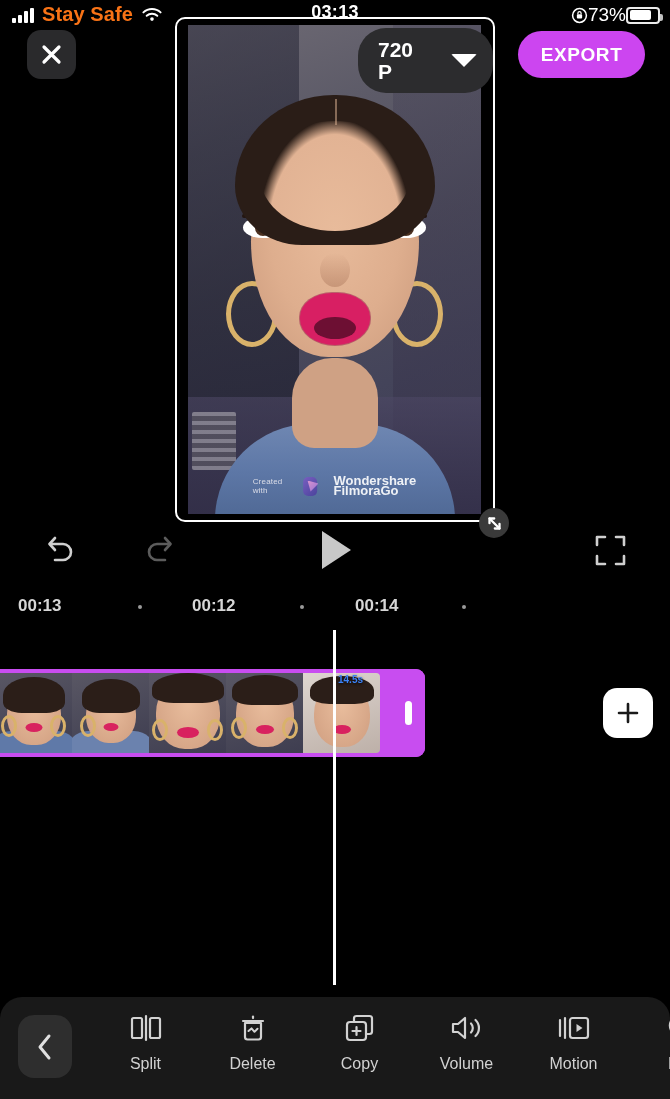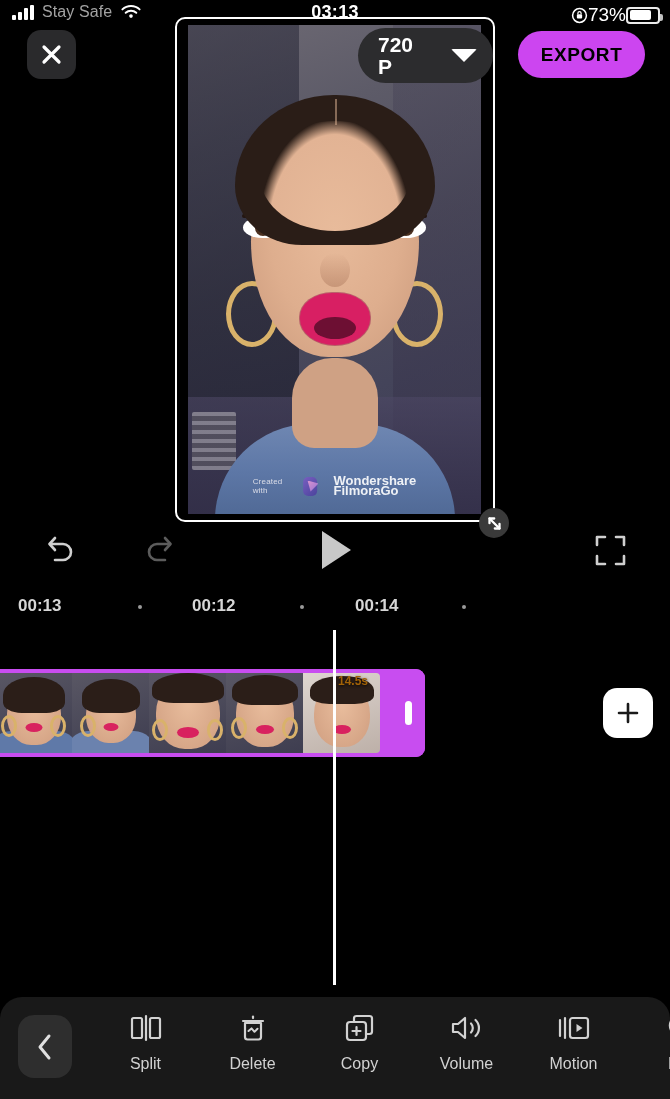--- a/index.html
+++ b/index.html
@@ -13,21 +13,21 @@
 
   
   .statusbar{ position:absolute; top:0; left:0; width:670px; height:34px; z-index:40; }
   .sb-left{ position:absolute; left:12px; top:3px; display:flex; align-items:center; gap:8px; }
   .signal{ display:flex; align-items:flex-end; gap:2px; height:16px; }
   .signal i{ display:block; width:4px; background:#fff; border-radius:1px; }
   .signal i:nth-child(1){ height:5px; }
   .signal i:nth-child(2){ height:8px; }
   .signal i:nth-child(3){ height:12px; }
   .signal i:nth-child(4){ height:15px; background:#fff; }
-  .carrier{ font-size:16px; font-weight:400; letter-spacing:.1px; color:#a3a3a3; }
+  .carrier{ font-size:20px; font-weight:700; letter-spacing:.1px; color:#f97316; }
   .wifi{ width:22px; height:16px; position:relative; }
   .sb-time{
     position:absolute; left:0; right:0; top:2px; text-align:center;
     font-size:18px; font-weight:bold; letter-spacing:.3px;
   }
   .sb-right{ position:absolute; right:10px; top:4px; display:flex; align-items:center; }
   .rotlock{ width:17px; height:17px; }
   .batt-pct{ font-size:19px; font-weight:500; }
   .batt{ width:34px; height:17px; border:2px solid rgba(255,255,255,.92); border-radius:4px; position:relative; }
   .batt::after{ content:""; position:absolute; right:-5px; top:5px; width:3px; height:7px;
@@ -116,32 +116,32 @@
     background:rgba(228,228,235,.92); display:flex; align-items:center; justify-content:center; z-index:9;
   }
   .wm-close svg{ width:13px; height:13px; }
   .resize-handle{
     position:absolute; left:479px; top:508px; width:30px; height:30px; border-radius:50%;
     background:#3a3a3a; display:flex; align-items:center; justify-content:center; z-index:9;
   }
 
   
   .res-pill{
-    position:absolute; left:358px; top:28px; width:135px; height:55px;
+    position:absolute; left:358px; top:28px; width:135px; height:65px;
     background:#2c2c2e; border-radius:28px; z-index:30;
     display:flex; align-items:center; justify-content:space-between; padding:0 16px 0 20px;
   }
   .res-label{ font-size:21px; font-weight:bold; line-height:22px; }
   .res-label span{ display:block; }
   .caret{ width:0; height:0; border-left:13px solid transparent; border-right:13px solid transparent;
     border-top:13px solid #fff; border-radius:2px; }
   .export-btn{
     position:absolute; right:25px; top:31px; width:127px; height:47px; border-radius:24px;
     background:#cc45f0; display:flex; align-items:center; justify-content:center;
-    font-size:19px; font-weight:bold; letter-spacing:.6px; color:#000000; z-index:30; border:none;
+    font-size:19px; font-weight:bold; letter-spacing:.6px; color:#ffffff; z-index:30; border:none;
     font-family:"Liberation Sans", sans-serif;
   }
   .close-btn{
     position:absolute; left:27px; top:30px; width:49px; height:49px; border-radius:14px;
     background:#2a2a2c; display:flex; align-items:center; justify-content:center; z-index:30;
   }
 
   
   .ctrl-row{ position:absolute; left:0; top:524px; width:670px; height:52px; z-index:20; }
   .ctrl{ position:absolute; top:0; width:52px; height:52px; display:flex; align-items:center; justify-content:center; }
@@ -166,21 +166,21 @@
   .tb-bg{ position:absolute; inset:0; background:linear-gradient(160deg,#595764,#3e3d50); }
   .tb-f{ position:absolute; left:50%; transform:translateX(-50%); border-radius:50% 50% 45% 45%;
     background:radial-gradient(ellipse at 50% 35%,#e9bd9d,#cf9d7f); }
   .tb-h{ position:absolute; left:50%; transform:translateX(-50%); background:#2b1e18; border-radius:50% 50% 30% 30%; }
   .tb-lip{ position:absolute; left:50%; transform:translateX(-50%); background:#d8225f; border-radius:50%; }
   .tb-shirt{ position:absolute; left:50%; bottom:0; transform:translateX(-50%);
     width:90px; height:22px; border-radius:40px 40px 0 0; background:#5f79a8; }
   .tb-hoop{ position:absolute; width:16px; height:22px; border:3px solid #d9b26a; border-radius:50%; }
 
   .dur-badge{
-    position:absolute; left:338px; top:674px; font-size:12px; font-weight:bold; color:#a16207;
+    position:absolute; left:338px; top:674px; font-size:10px; font-weight:bold; color:#3b82f6;
     z-index:18; text-shadow:0 1px 3px rgba(0,0,0,.85);
   }
   .trim-r{
     position:absolute; left:391px; top:669px; width:34px; height:88px;
     background:#c84df0; border-radius:0 9px 9px 0; z-index:14;
     display:flex; align-items:center; justify-content:center;
   }
   .trim-bar{ width:7px; height:24px; background:#fff; border-radius:4px; }
 
   .playhead{ position:absolute; left:333px; top:630px; width:3px; height:355px; background:#fff; z-index:22; }

